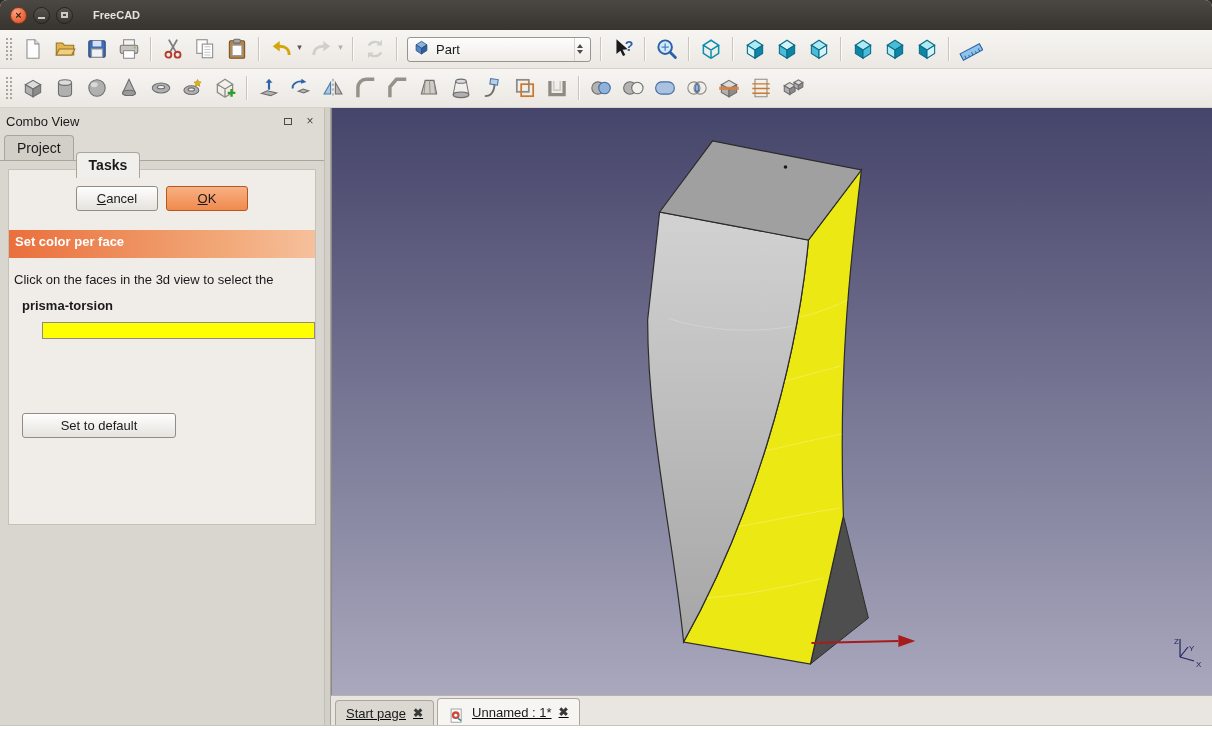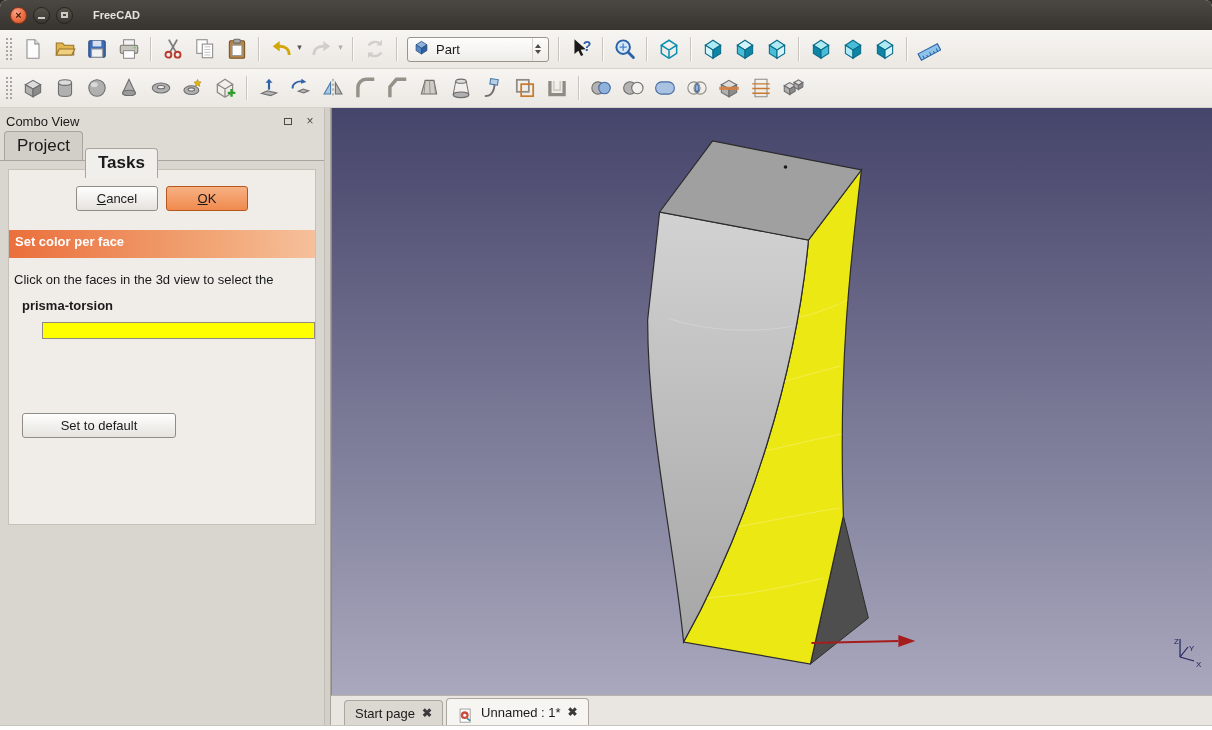--- a/index.html
+++ b/index.html
@@ -17,58 +17,58 @@
   .title-text{color:#e6e3dd;font-weight:bold;font-size:11px;margin-left:14px;}
 
   
   .toolbar{height:39px;flex:0 0 39px;display:flex;align-items:center;background:linear-gradient(#f7f5f2,#ebe8e3);border-bottom:1px solid #d7d3cc;padding-left:3px;}
   .grip{width:8px;height:24px;margin:0 4px 0 2px;background-image:radial-gradient(circle,#aaa69e 1px,transparent 1.3px);background-size:4px 4px;flex:0 0 auto;}
   .tsep{width:2px;height:24px;border-left:1px solid #c9c5be;border-right:1px solid #fbfaf8;margin:0 5px;flex:0 0 auto;}
   .tb-btn{width:30px;height:32px;border:0;background:transparent;padding:2px;margin:0 1px;display:flex;align-items:center;justify-content:center;flex:0 0 auto;cursor:default;}
   .tb-btn svg{display:block;}
   .is-disabled{opacity:.42;filter:grayscale(65%);}
   .dd-btn{width:13px;height:32px;border:0;background:transparent;color:#5a564f;font-size:9px;padding:0 0 4px 0;margin-left:-4px;flex:0 0 auto;}
-  .wbcombo{height:25px;width:142px;border:1px solid #9a958c;border-radius:3px;background:linear-gradient(#fdfdfc,#efede9);box-shadow:inset 0 1px #fff;display:flex;align-items:center;gap:6px;padding:0 5px;margin:0 4px;flex:0 0 auto;}
+  .wbcombo{height:25px;width:184px;border:1px solid #9a958c;border-radius:3px;background:linear-gradient(#fdfdfc,#efede9);box-shadow:inset 0 1px #fff;display:flex;align-items:center;gap:6px;padding:0 5px;margin:0 4px;flex:0 0 auto;}
   .wbtext{flex:1;font-size:13px;color:#1a1a1a;}
   .wbspin{display:flex;flex-direction:column;align-items:center;padding:0 2px;border-left:1px solid #d8d4cd;height:100%;justify-content:center;}
   .spin-up{width:0;height:0;border:3px solid transparent;border-bottom:4px solid #4e4a44;margin-bottom:2px;}
   .spin-dn{width:0;height:0;border:3px solid transparent;border-top:4px solid #4e4a44;}
 
   
   .main{flex:1;display:flex;min-height:0;}
 
   
   .combo-panel{width:324px;flex:0 0 324px;background:#dedbd5;display:flex;flex-direction:column;min-height:0;}
   .splitter{width:7px;flex:0 0 7px;background:#d3d0c9;border-left:1px solid #c2beb6;border-right:1px solid #a9a59d;}
   .combo-header{height:26px;flex:0 0 26px;display:flex;align-items:center;padding:0 6px;color:#1a1a1a;justify-content:space-between;}
   .combo-header .hdr-title{flex:1;}
   .hdr-btn{width:16px;height:16px;display:flex;align-items:center;justify-content:center;color:#4e4a44;font-size:12px;margin-left:6px;border:1px solid transparent;}
   .hdr-sq{width:8px;height:7px;border:1px solid #4e4a44;}
   .combo-tabs{height:27px;flex:0 0 27px;display:flex;align-items:flex-end;padding-left:4px;background:#dedbd5;border-bottom:1px solid #a9a49c;}
-  .ctab{padding:4px 12px 4px;font-size:17px;border:1px solid #a9a49c;border-bottom:none;border-radius:4px 4px 0 0;background:#d2cec8;margin-right:2px;color:#1a1a1a;position:relative;}
+  .ctab{padding:4px 12px 4px;font-size:14px;border:1px solid #a9a49c;border-bottom:none;border-radius:4px 4px 0 0;background:#d2cec8;margin-right:2px;color:#1a1a1a;position:relative;}
   .ctab.active{background:#f1efec;font-weight:bold;top:18px;padding-bottom:5px;}
   .task-area{flex:1;background:#d9d6d0;padding:8px 8px 0;overflow:hidden;}
   .task-box{background:#f0ede9;border:1px solid #c5c1b9;height:356px;overflow:hidden;}
   .btn-row{display:flex;justify-content:center;gap:8px;margin-top:16px;}
   .gtk-btn{font-size:13px;padding:3px 12px;background:linear-gradient(#fefefe,#e6e3de);border:1px solid #928d84;border-radius:3px;color:#1a1a1a;min-width:82px;height:25px;cursor:default;}
   .gtk-btn.ok{background:linear-gradient(#f8b183,#ef8a4e);border-color:#b4581d;}
   .task-banner{margin-top:19px;height:28px;line-height:23px;background:linear-gradient(90deg,#ea6f3c,#f2a878 70%,#f6c09c);color:#fff;font-weight:bold;padding-left:6px;font-size:13px;}
   .task-instruction{margin:14px 0 0 3px;padding-left:2px;white-space:nowrap;overflow:hidden;color:#1a1a1a;}
   .task-objname{margin:11px 0 0 13px;font-weight:bold;color:#1a1a1a;}
   .faces-row{margin:9px 0 0 29px;display:flex;gap:8px;color:#1a1a1a;}
   .face-swatch{margin:9px 0 0 33px;height:17px;border:1px solid #8f8b82;}
   .default-btn{margin:74px 0 0 13px;width:154px;}
 
   
   .view-col{flex:1;display:flex;flex-direction:column;min-width:0;min-height:0;}
   .view3d{flex:1;position:relative;min-height:0;border-left:1px solid #8f8b84;}
   .view3d svg.scene{position:absolute;inset:0;width:100%;height:100%;display:block;}
 
   
-  .doc-tabs{height:30px;flex:0 0 30px;background:#e9e6e1;border-top:1px solid #b7b3ab;display:flex;align-items:flex-end;padding-left:13px;gap:3px;}
+  .doc-tabs{height:30px;flex:0 0 30px;background:#e9e6e1;border-top:1px solid #b7b3ab;display:flex;align-items:flex-end;padding-left:4px;gap:3px;text-decoration:underline;}
   .dtab{display:flex;align-items:center;gap:7px;height:25px;padding:0 10px;border:1px solid #aba69e;border-bottom:none;border-radius:4px 4px 0 0;background:#dbd7d1;font-size:13px;color:#1a1a1a;}
   .dtab.active{background:#f6f5f2;height:27px;}
   .tclose{font-size:12px;color:#3a3a3a;font-weight:bold;line-height:1;}
   .dicon{width:17px;height:17px;display:inline-flex;}
 
   .statusbar{height:5px;flex:0 0 5px;background:#ffffff;border-top:1px solid #c9c5be;}
 </style>
 </head>
 <body>
 

